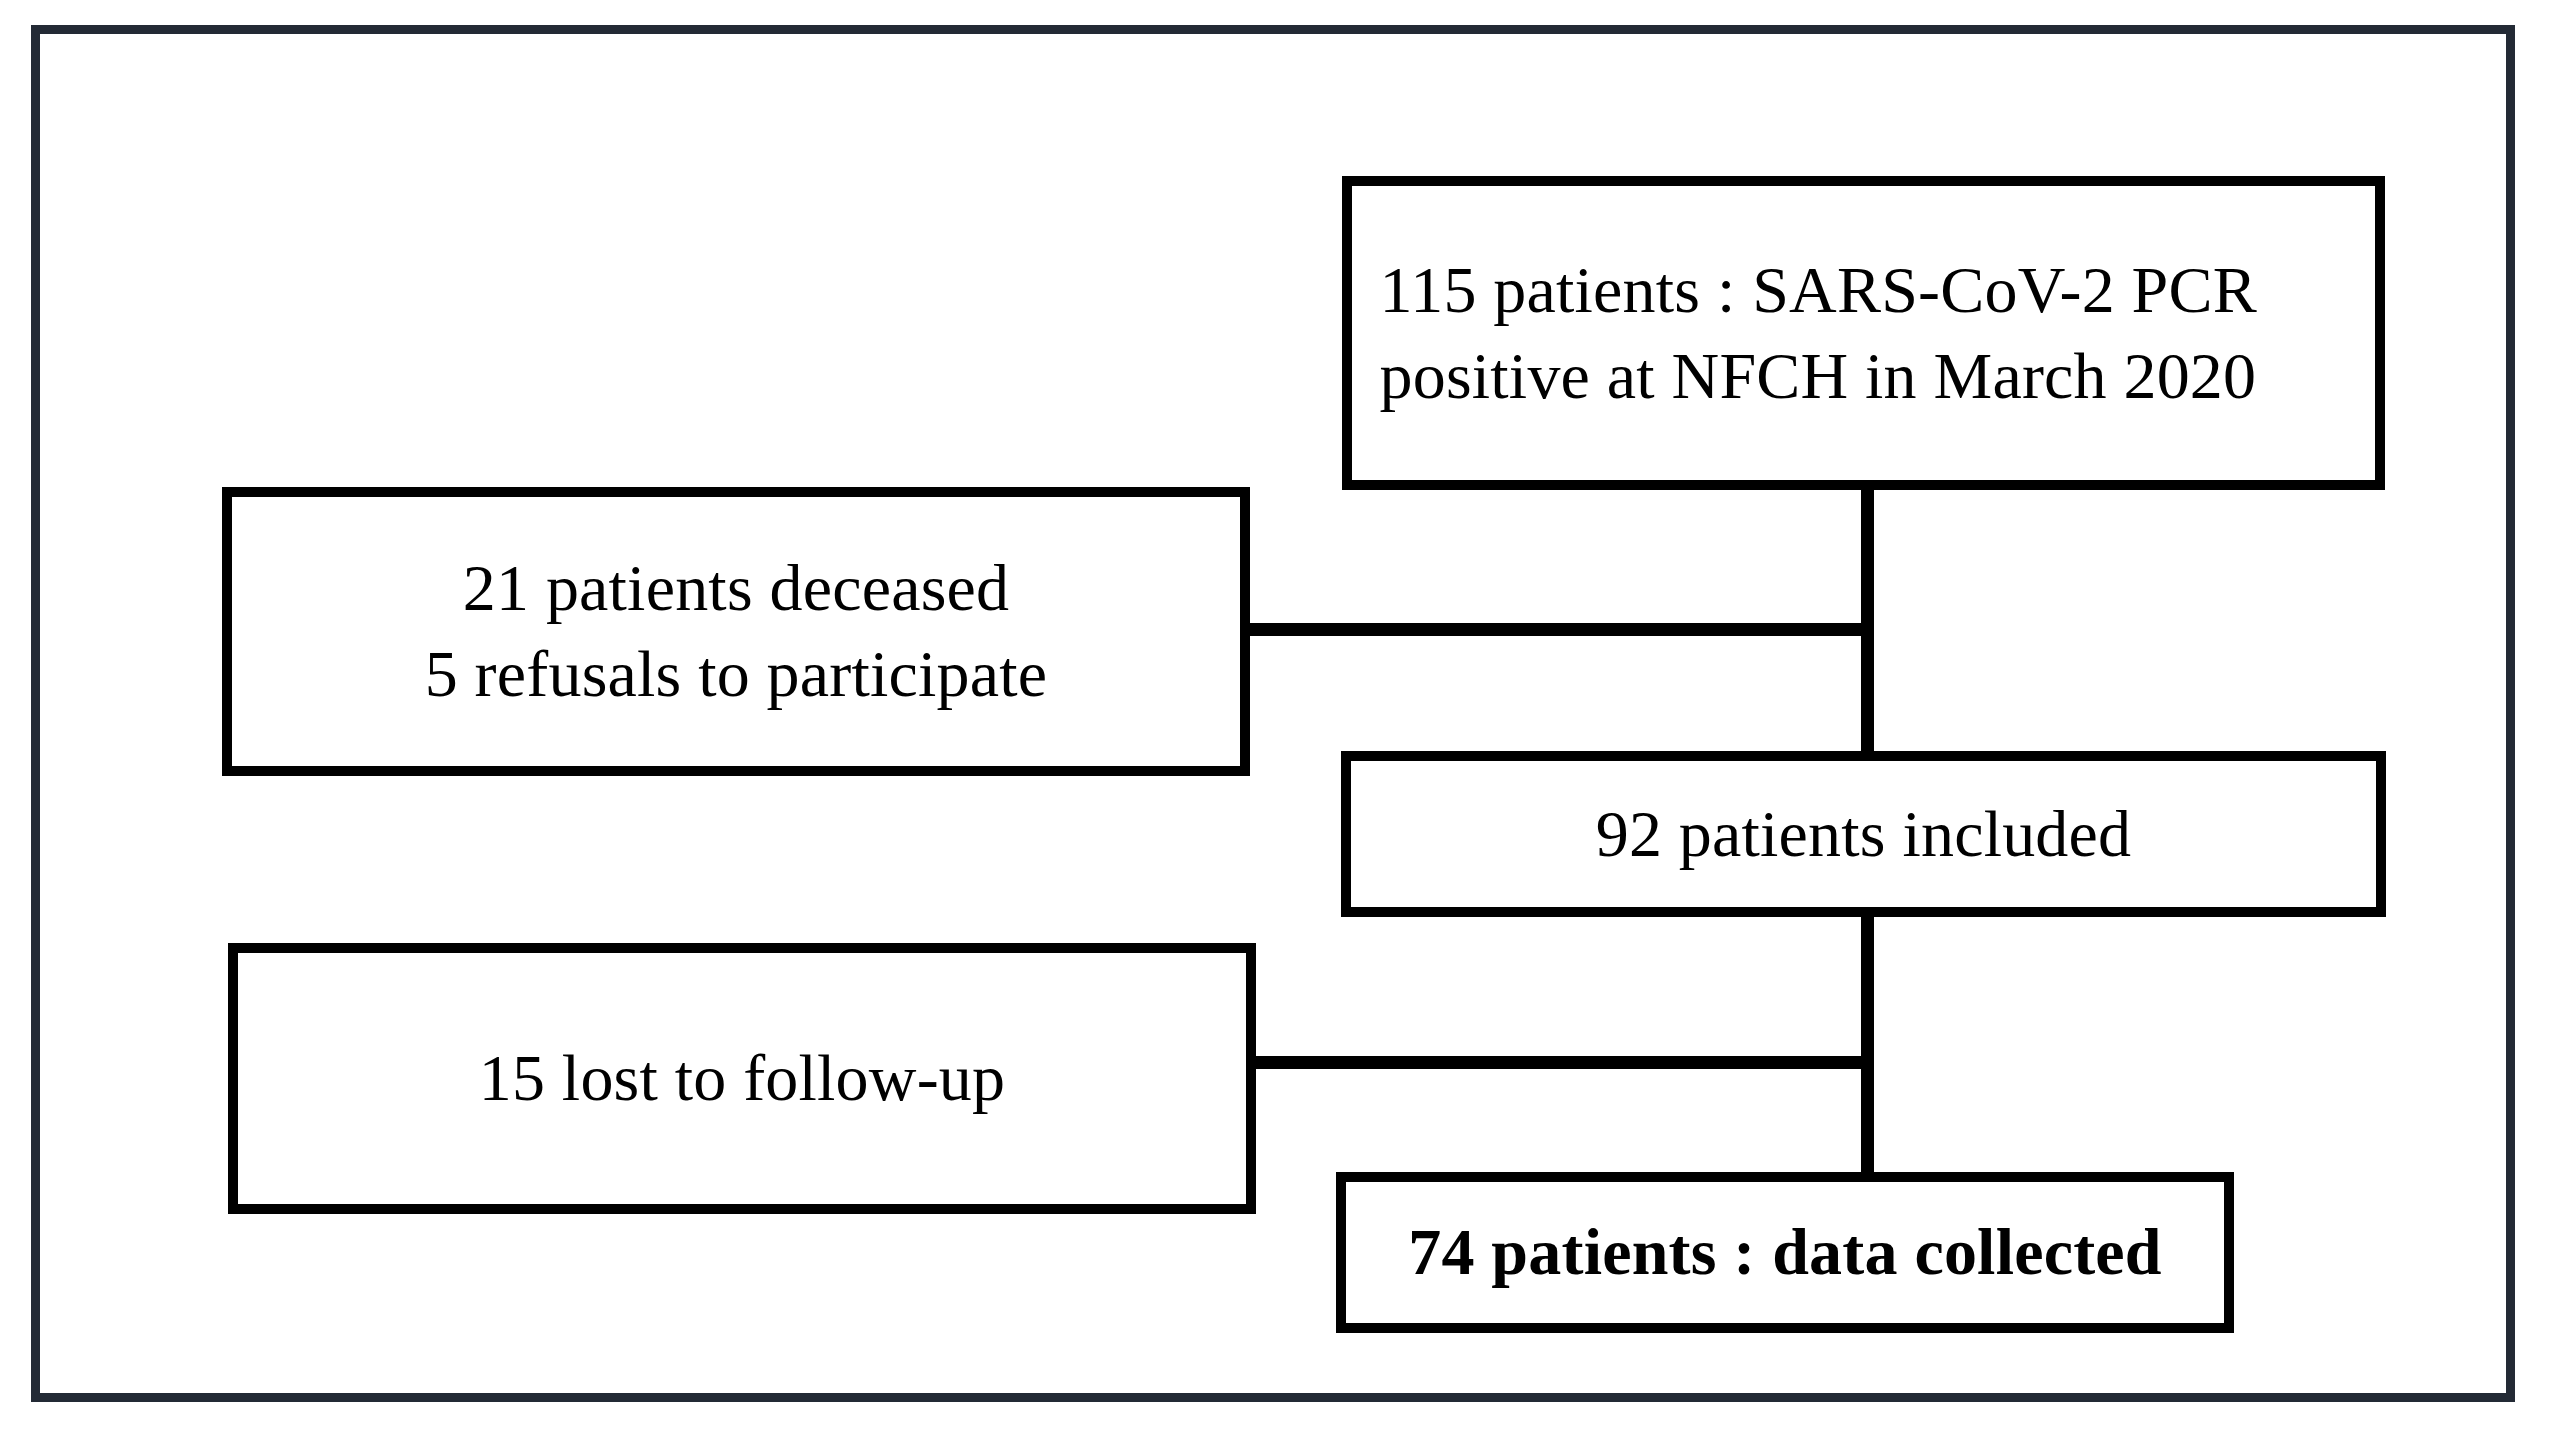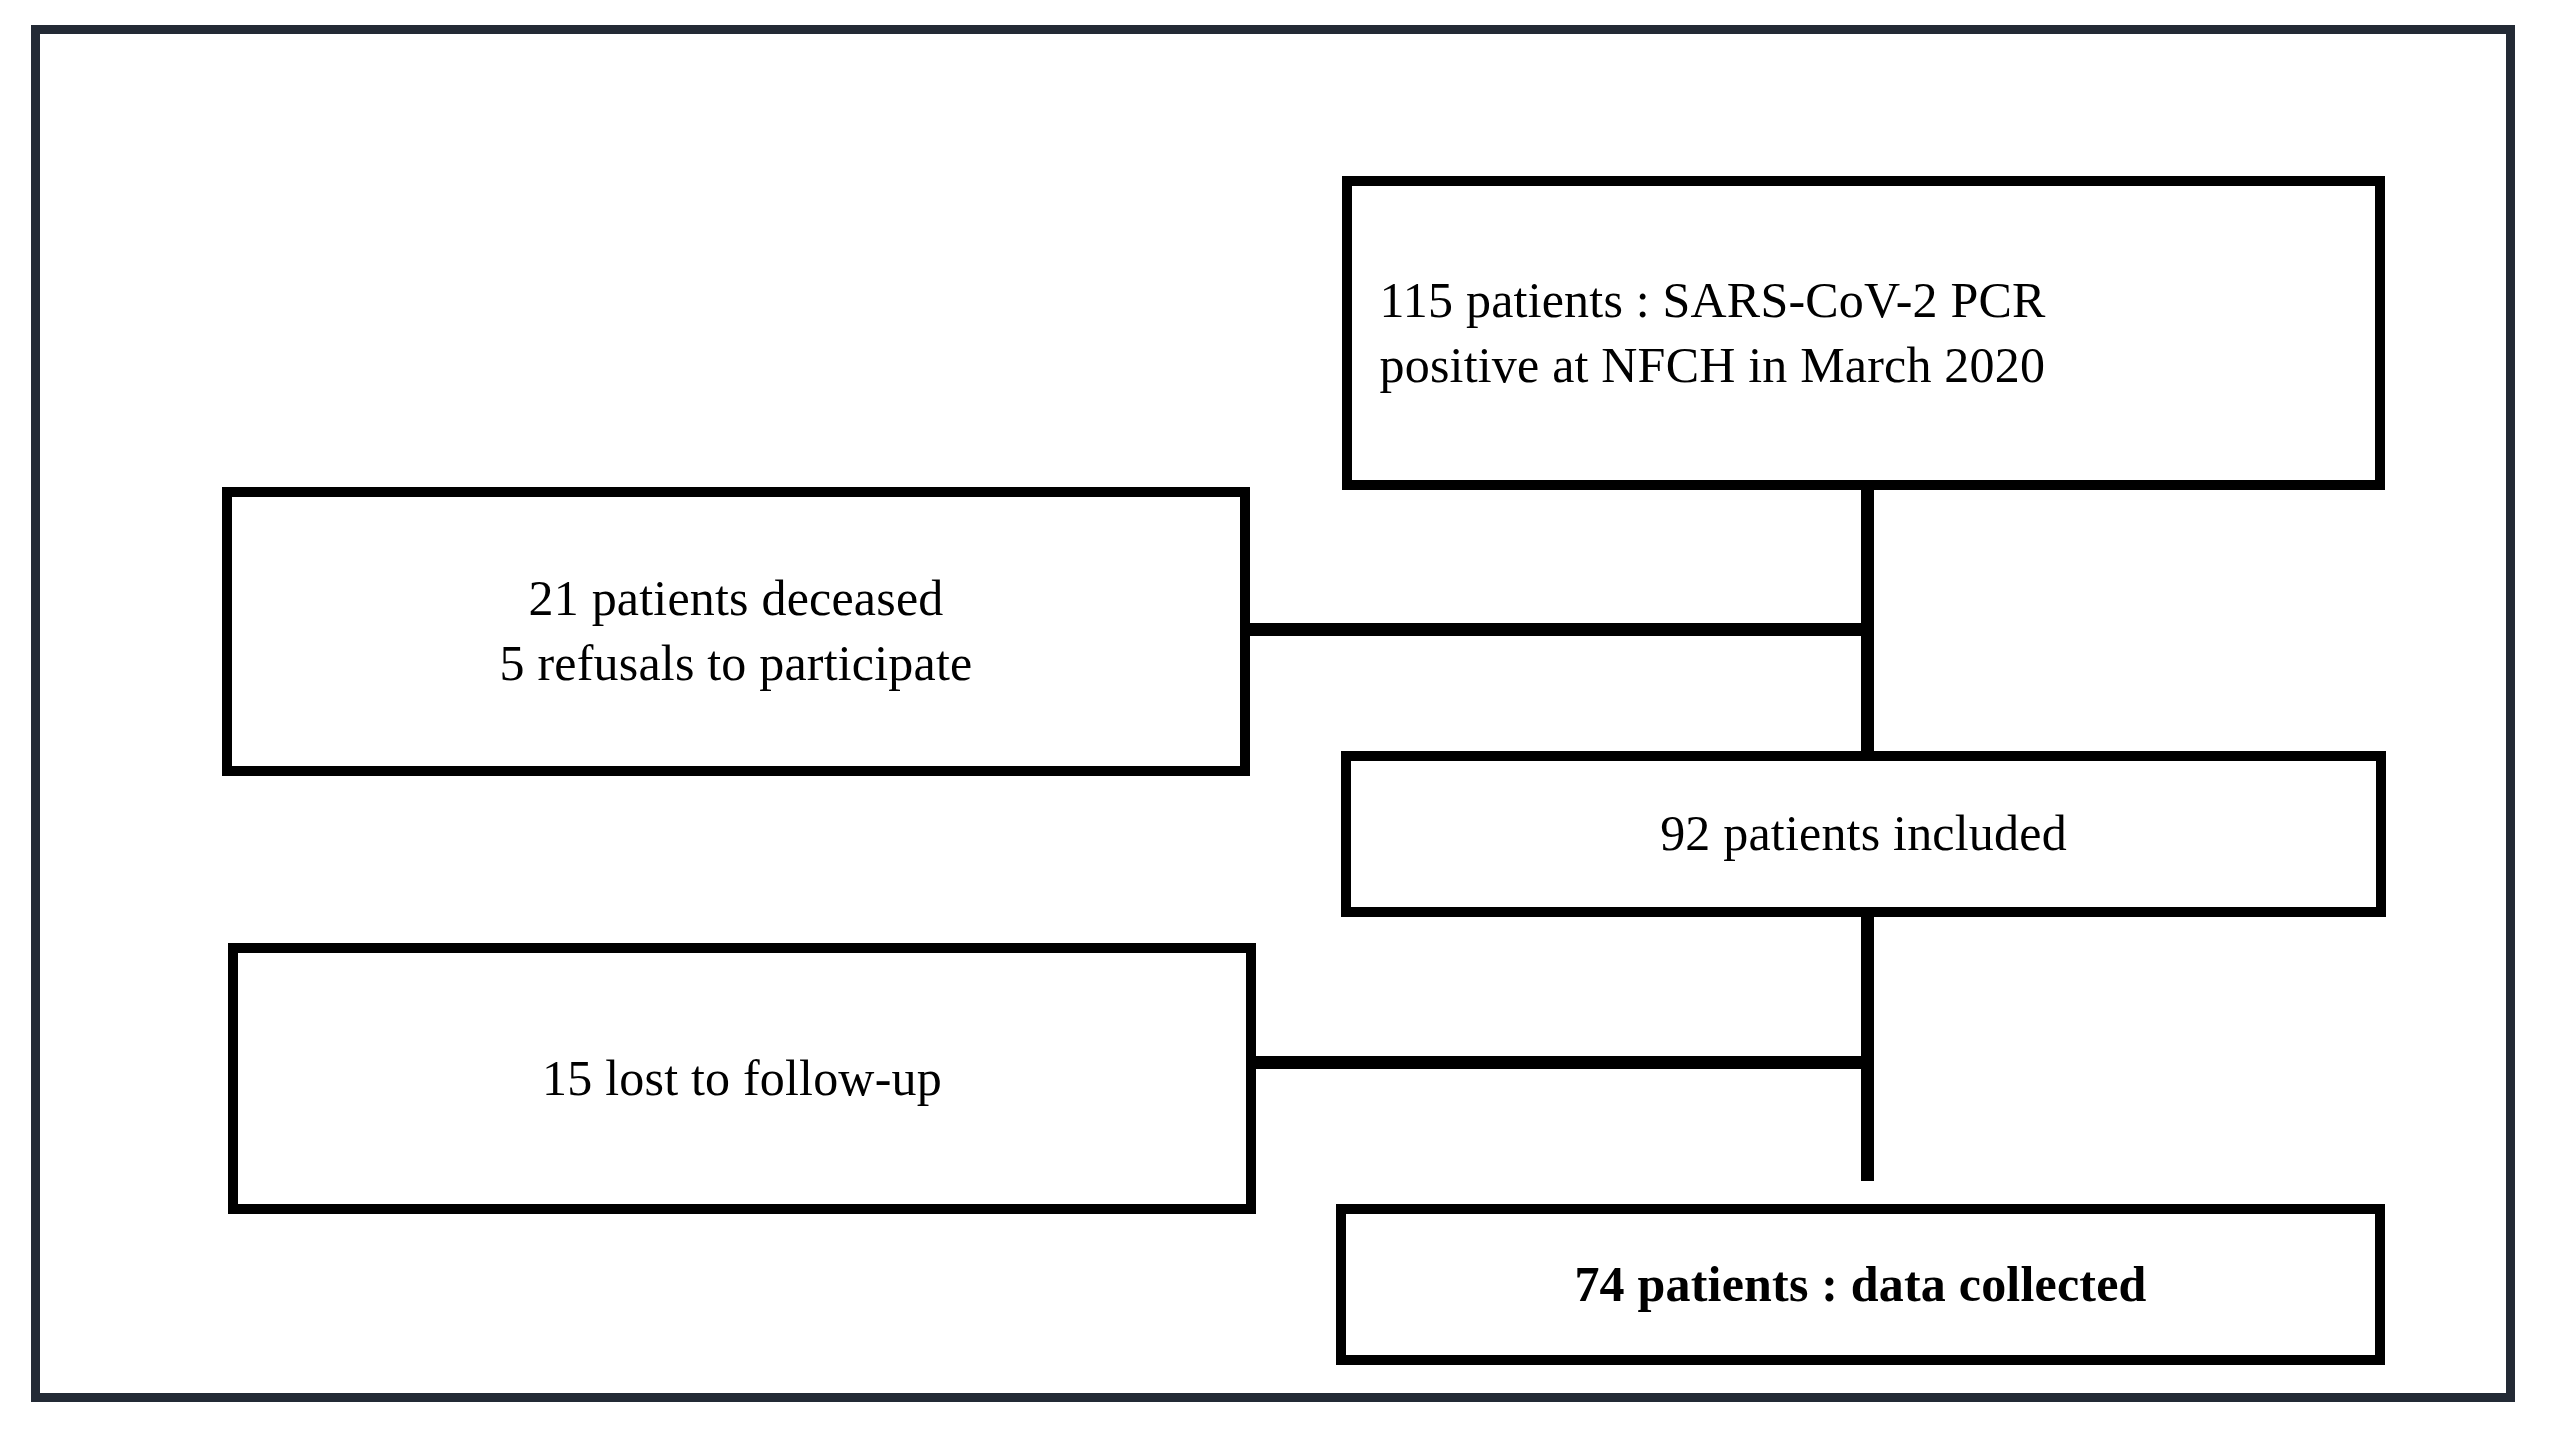--- a/index.html
+++ b/index.html
@@ -35,38 +35,38 @@
     display: flex;
     flex-direction: column;
     align-items: center;
     justify-content: center;
     z-index: 3;
   }
   .flow-box .line {
     display: block;
     white-space: nowrap;
     color: #000000;
-    font-size: 50px;
+    font-size: 66px;
     line-height: 1.30;
     letter-spacing: 0.2px;
   }
   .flow-box.align-left .line {
     align-self: flex-start;
     padding-left: 27.5px;
   }
   .flow-box.bold .line {
     font-weight: bold;
   }
 
   
   #box-source   { left: 1302px; top: 142px;  width: 1043px; height: 314px; }
   #box-excl-1   { left: 182px;  top: 453px;  width: 1028px; height: 289px; }
   #box-included { left: 1301px; top: 717px;  width: 1045px; height: 166px; }
   #box-excl-2   { left: 188px;  top: 909px; width: 1028px; height: 271px; }
-  #box-final    { left: 1296px; top: 1138px; width: 1049px; height: 161px; margin-top: 32px; }
+  #box-final    { left: 1296px; top: 1138px; width: 898px; height: 161px; }
 
   
   .connector {
     position: absolute;
     background: #000000;
     z-index: 1;
   }
   #conn-source-to-included { left: 1821px; top: 444px;  width: 13px; height: 283px; }
   #conn-excl1-to-spine     { left: 1201px; top: 589px;  width: 633px; height: 13px; }
   #conn-included-to-final  { left: 1821px; top: 872px; width: 13px; height: 275px; }

